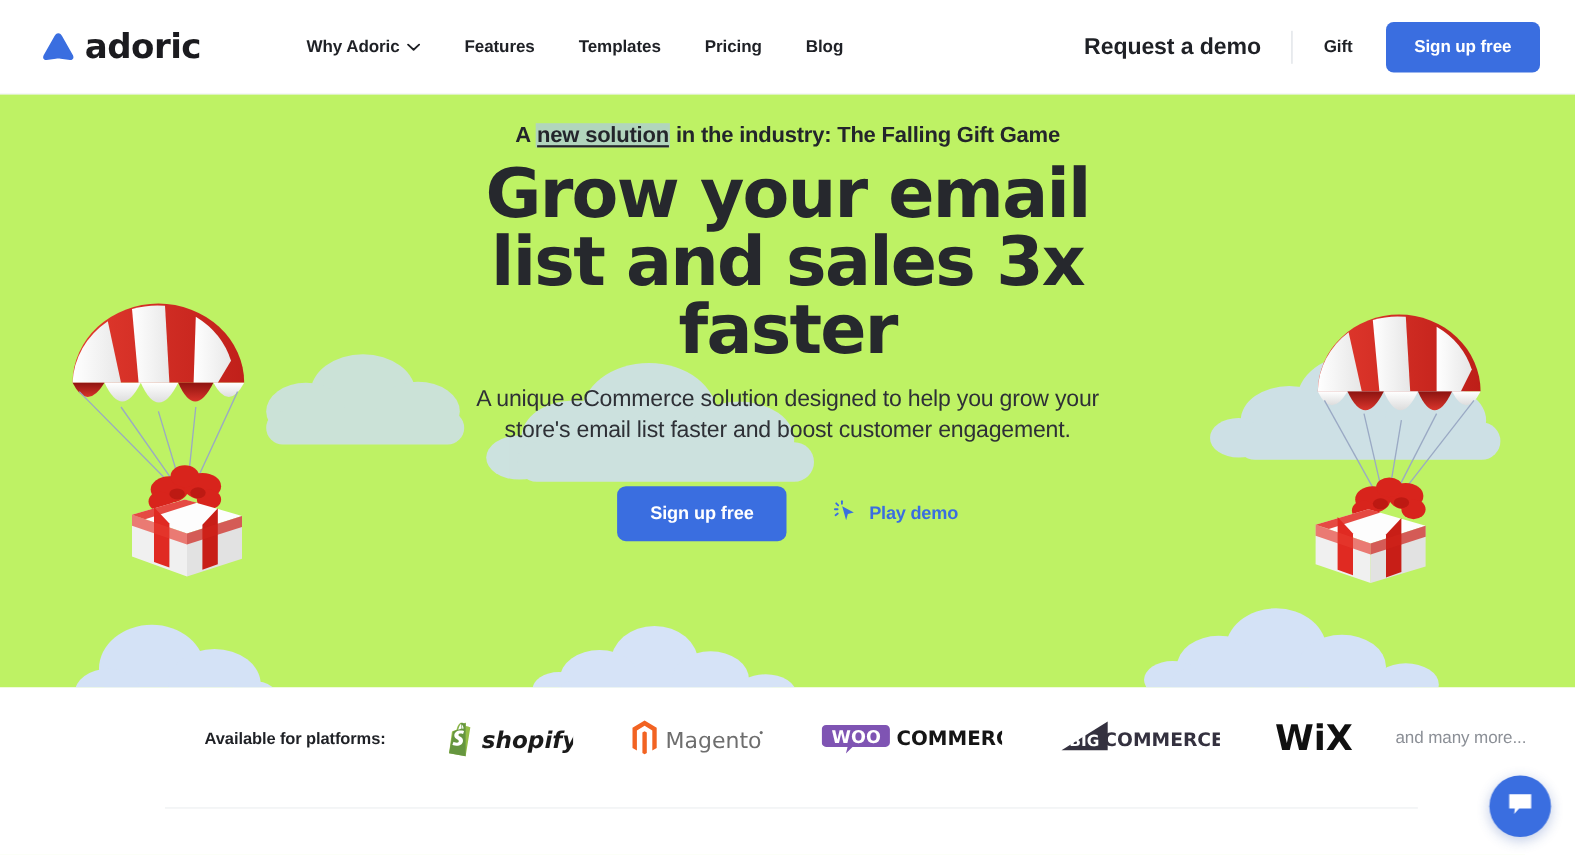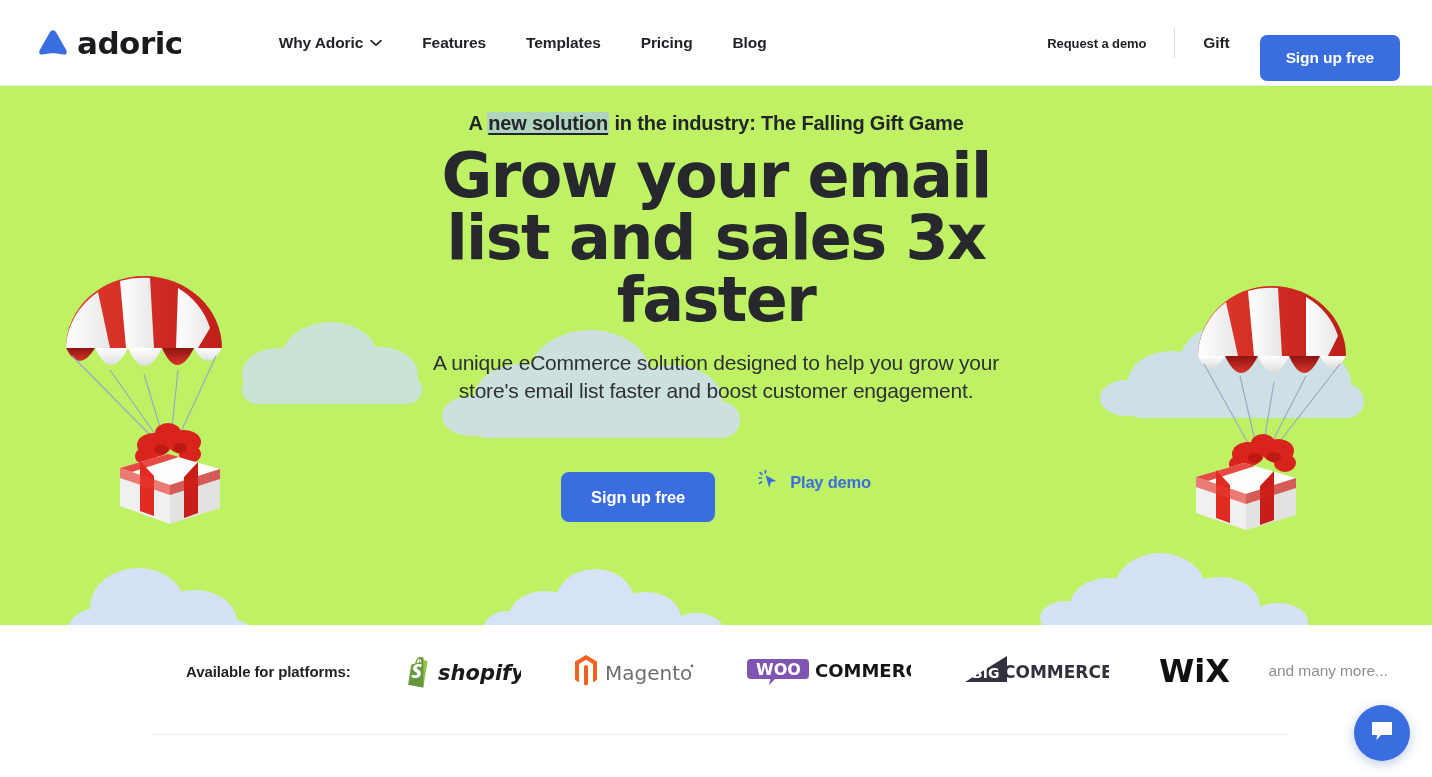--- a/index.html
+++ b/index.html
@@ -57,21 +57,21 @@
   .chev { display: block; }
   .nav-right {
     position: absolute;
     right: 32px;
     top: 0;
     height: 86px;
     display: flex;
     align-items: center;
   }
   .nav-demo {
-    font-size: 13px;
+    font-size: 21px;
     font-weight: 700;
     color: #1f2126;
     cursor: pointer;
     white-space: nowrap;
     letter-spacing: -0.1px;
   }
   .nav-sep {
     width: 1px;
     height: 30px;
     background: #d8dce2;
@@ -91,21 +91,20 @@
     font-size: 15.5px;
     font-weight: 700;
     border: none;
     border-radius: 7px;
     padding: 0 26px;
     height: 46px;
     cursor: pointer;
     font-family: "Liberation Sans", sans-serif;
     letter-spacing: -0.1px;
     white-space: nowrap;
-    margin-top: 30px;
   }
 
   
   .hero {
     position: relative;
     width: 100%;
     height: 539px;
     background: #bef264;
     overflow: hidden;
   }

